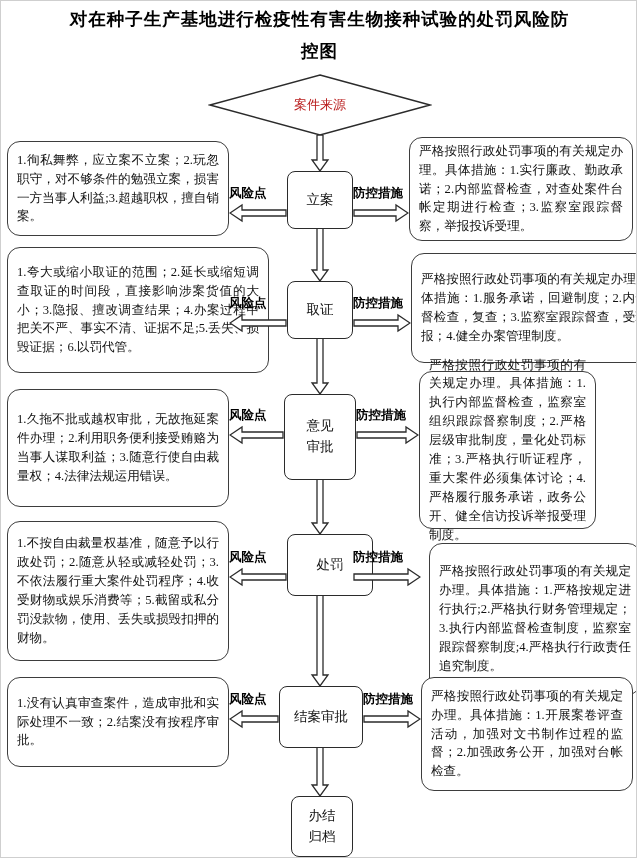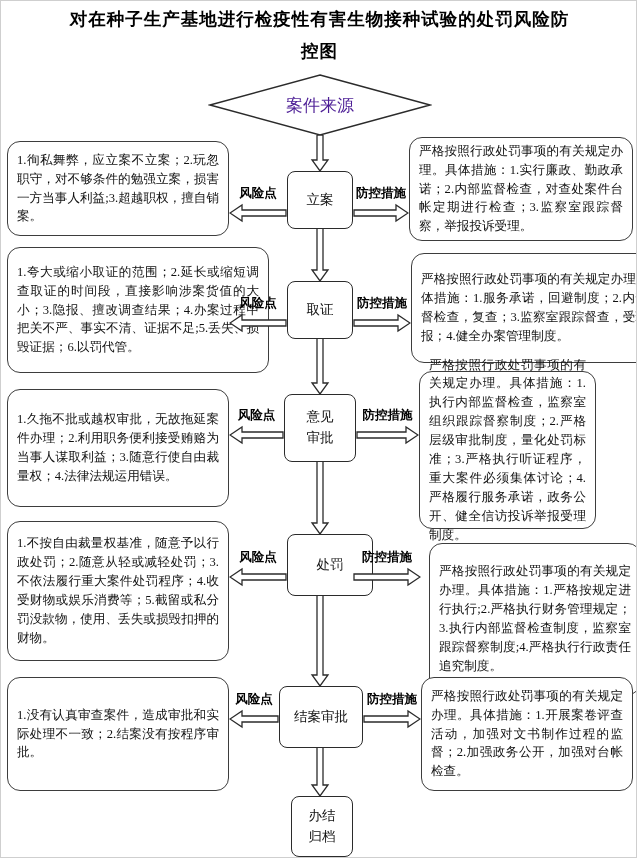--- a/index.html
+++ b/index.html
@@ -9,27 +9,27 @@
     border:1px solid #cfcfcf;box-sizing:border-box;overflow:hidden;
   }
   .title-line{position:absolute;left:0;width:637px;text-align:center;
     font-weight:bold;font-size:17.5px;letter-spacing:1px;color:#000;}
   .sbox{position:absolute;box-sizing:border-box;border:1.5px solid #3d3d3d;
     border-radius:13px;background:#fff;padding:6px 9px;display:flex;align-items:center;}
   .sbox span{font-size:12.6px;line-height:1.5;text-align:justify;color:#111;}
   .stage{position:absolute;box-sizing:border-box;border:1.6px solid #2b2b2b;
     border-radius:8px;background:#fff;display:flex;align-items:center;justify-content:center;
     font-size:13.5px;line-height:1.55;text-align:center;white-space:pre-line;color:#111;}
-  .lab{position:absolute;font-weight:bold;font-size:12.5px;text-align:center;
+  .lab{position:absolute;font-weight:bold;font-size:12.5px;text-align:left;
     white-space:nowrap;color:#000;}
   .arr{position:absolute;display:block;}
   .arr polygon,.dshape{fill:#fff;stroke:#2b2b2b;stroke-width:1.3;stroke-linejoin:miter;}
   .diamond-wrap{position:absolute;left:207px;top:73px;width:224px;height:62px;}
   .diamond-wrap .dlabel{position:absolute;left:0;top:0;width:100%;height:100%;
-    display:flex;align-items:center;justify-content:center;font-size:17px;color:#4c1d95;}
+    display:flex;align-items:center;justify-content:center;font-size:13px;color:#b91c1c;}
 </style>
 </head>
 <body>
 
 <div id="canvas">
 
   <div class="title-line" style="top:6px">对在种子生产基地进行检疫性有害生物接种试验的处罚风险防</div>
   <div class="title-line" style="top:38px">控图</div>
 
   <div class="diamond-wrap">
@@ -90,21 +90,21 @@
     <span>严格按照行政处罚事项的有关规定办理。具体措施：1.服务承诺，回避制度；2.内部监督检查，复查；3.监察室跟踪督查，受理举报；4.健全办案管理制度。</span>
   </div>
 
   <div class="sbox" style="left:6px;top:388px;width:222px;height:118px">
     <span>1.久拖不批或越权审批，无故拖延案件办理；2.利用职务便利接受贿赂为当事人谋取利益；3.随意行使自由裁量权；4.法律法规运用错误。</span>
   </div>
   <span class="lab" style="left:228px;top:406px;width:55px">风险点</span>
   <svg class="arr" style="left:228px;top:424px" width="55" height="20">
       <polygon points="54,7 13,7 13,2 1,10 13,18 13,13 54,13"></polygon>
     </svg>
-  <div class="stage" style="left:283px;top:393px;width:72px;height:68px">意见
+  <div class="stage" style="left:283px;top:393px;width:72px;height:86px">意见
 审批</div>
   <span class="lab" style="left:355px;top:406px;width:63px">防控措施</span>
   <svg class="arr" style="left:355px;top:424px" width="63" height="20">
       <polygon points="1,7 50,7 50,2 62,10 50,18 50,13 1,13"></polygon>
     </svg>
   <div class="sbox" style="left:418px;top:370px;width:177px;height:158px">
     <span>严格按照行政处罚事项的有关规定办理。具体措施：1.执行内部监督检查，监察室组织跟踪督察制度；2.严格层级审批制度，量化处罚标准；3.严格执行听证程序，重大案件必须集体讨论；4.严格履行服务承诺，政务公开、健全信访投诉举报受理制度。</span>
   </div>
 
   <div class="sbox" style="left:6px;top:520px;width:222px;height:140px">
@@ -116,21 +116,21 @@
     </svg>
   <div class="stage" style="left:286px;top:533px;width:86px;height:62px">处罚</div>
   <span class="lab" style="left:352px;top:548px;width:68px">防控措施</span>
   <svg class="arr" style="left:352px;top:566px" width="68" height="20">
       <polygon points="1,7 55,7 55,2 67,10 55,18 55,13 1,13"></polygon>
     </svg>
   <div class="sbox" style="left:428px;top:542px;width:212px;height:152px">
     <span>严格按照行政处罚事项的有关规定办理。具体措施：1.严格按规定进行执行;2.严格执行财务管理规定；3.执行内部监督检查制度，监察室跟踪督察制度;4.严格执行行政责任追究制度。</span>
   </div>
 
-  <div class="sbox" style="left:6px;top:676px;width:222px;height:114px">
+  <div class="sbox" style="left:6px;top:676px;width:222px;height:90px">
     <span>1.没有认真审查案件，造成审批和实际处理不一致；2.结案没有按程序审批。</span>
   </div>
   <span class="lab" style="left:228px;top:690px;width:50px">风险点</span>
   <svg class="arr" style="left:228px;top:708px" width="50" height="20">
       <polygon points="49,7 13,7 13,2 1,10 13,18 13,13 49,13"></polygon>
     </svg>
   <div class="stage" style="left:278px;top:685px;width:84px;height:62px">结案审批</div>
   <span class="lab" style="left:362px;top:690px;width:58px">防控措施</span>
   <svg class="arr" style="left:362px;top:708px" width="58" height="20">
       <polygon points="1,7 45,7 45,2 57,10 45,18 45,13 1,13"></polygon>

